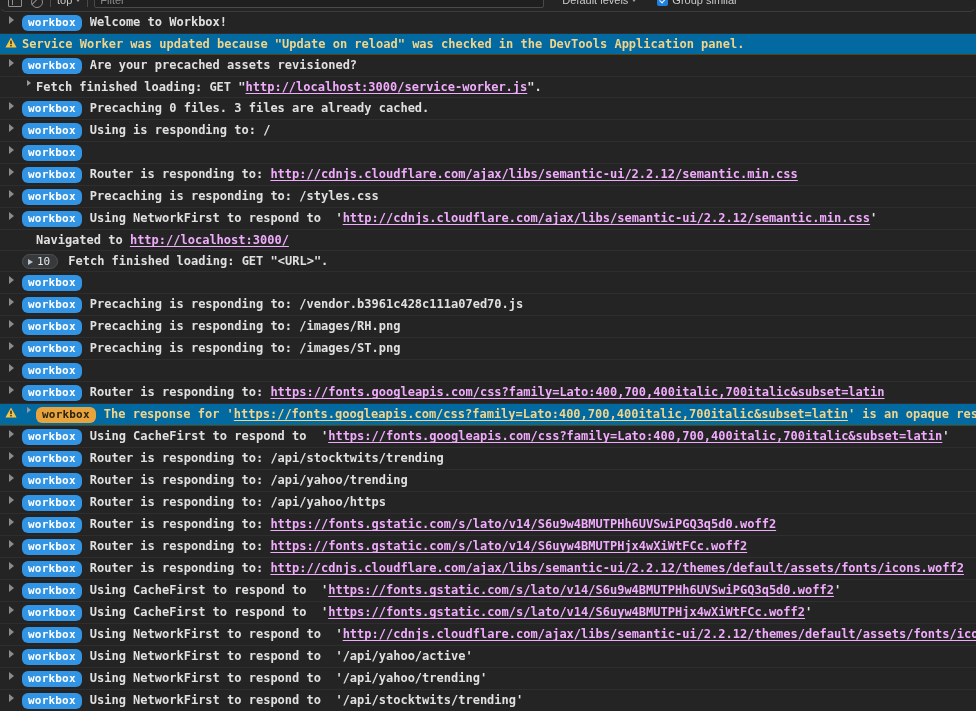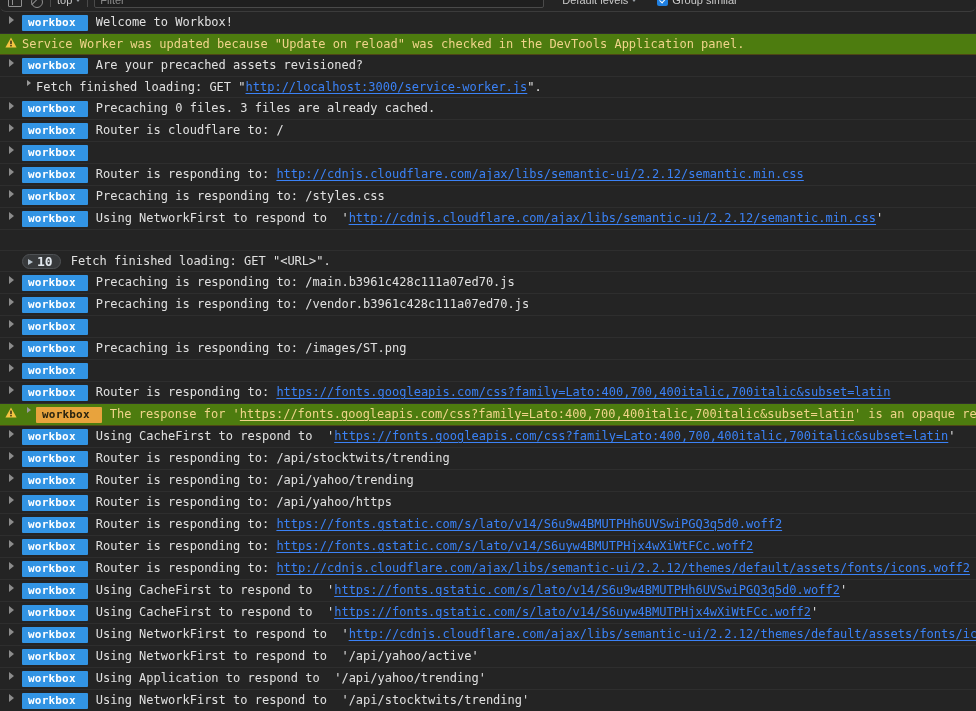--- a/index.html
+++ b/index.html
@@ -148,21 +148,21 @@
     align-items: flex-start;
     min-height: 21px;
     box-sizing: border-box;
     border-bottom: 1px solid #2e2e2e;
     padding: 3px 0 2px 0;
     white-space: pre;
     line-height: 15px;
     overflow: hidden;
   }
   .row.warn {
-    background: #4d7c0f;
+    background: #0369a1;
     border-bottom: 1px solid #4e4715;
     color: #e9c46a;
   }
   .row.warn .text { color: #f0d48a; }
 
   .gutter {
     flex: 0 0 auto;
     width: 22px;
     display: flex;
     align-items: center;
@@ -203,22 +203,22 @@
     border-left: 4.5px solid #9a9a9a;
   }
 
   .badge {
     flex: 0 0 auto;
     background: #3294e4;
     color: #ffffff;
     font-weight: bold;
     font-size: 11px;
     line-height: 14px;
-    padding: 1px 12px 1px 6px;
-    border-radius: 1px;
+    padding: 1px 6px 1px 6px;
+    border-radius: 6px;
     margin-right: 8px;
     letter-spacing: .2px;
   }
   .badge.amber {
     background: #e8a33d;
     color: #2a2410;
   }
 
   .count-badge {
     flex: 0 0 auto;
@@ -234,34 +234,35 @@
     box-sizing: border-box;
   }
   .count-badge .tri {
     width: 0; height: 0;
     border-top: 3.5px solid transparent;
     border-bottom: 3.5px solid transparent;
     border-left: 5px solid #b9c4ce;
   }
   .count-badge .num {
     color: #e2e8ee;
-    font-size: 13px;
-    font-weight: bold;
+    font-size: 11px;
+    font-weight: normal;
     line-height: 13px;
   }
 
   .text {
     flex: 1 1 auto;
     color: #e0e0e0;
     white-space: pre;
     overflow: hidden;
+    font-weight: bold;
   }
 
   a.lnk {
-    color: #3b82f6;
+    color: #f0abfc;
     text-decoration: underline;
     text-underline-offset: 2px;
     cursor: pointer;
   }
   .row.warn a.lnk {
     color: #f0d48a;
     text-decoration: underline;
     text-underline-offset: 2px;
   }
 </style>
@@ -295,44 +296,44 @@
 <div id="console-messages">
     <div class="row"><div class="gutter"><span class="disclosure"></span></div><span class="badge">workbox</span><div class="text"><span>Welcome to Workbox!</span></div></div>
     <div class="row warn"><div class="warn-icon"><svg width="12" height="11" viewBox="0 0 12 11">
           <path d="M6 0.6 L11.6 10.4 L0.4 10.4 Z" fill="#f5c443"></path>
           <rect x="5.3" y="3.6" width="1.4" height="3.6" fill="#2a2410"></rect>
           <rect x="5.3" y="8" width="1.4" height="1.4" fill="#2a2410"></rect>
         </svg></div><div class="text"><span>Service Worker was updated because "Update on reload" was checked in the DevTools Application panel.</span></div></div>
     <div class="row"><div class="gutter"><span class="disclosure"></span></div><span class="badge">workbox</span><div class="text"><span>Are your precached assets revisioned?</span></div></div>
     <div class="row"><div class="gutter empty"></div><div class="mini-disclosure"><span class="tri"></span></div><div class="text"><span>Fetch finished loading: GET "</span><a class="lnk">http://localhost:3000/service-worker.js</a><span>".</span></div></div>
     <div class="row"><div class="gutter"><span class="disclosure"></span></div><span class="badge">workbox</span><div class="text"><span>Precaching 0 files. 3 files are already cached.</span></div></div>
-    <div class="row"><div class="gutter"><span class="disclosure"></span></div><span class="badge">workbox</span><div class="text"><span>Router is cloudflare to: /</span></div></div>
+    <div class="row"><div class="gutter"><span class="disclosure"></span></div><span class="badge">workbox</span><div class="text"><span>Using is responding to: /</span></div></div>
     <div class="row"><div class="gutter"><span class="disclosure"></span></div><span class="badge">workbox</span></div>
     <div class="row"><div class="gutter"><span class="disclosure"></span></div><span class="badge">workbox</span><div class="text"><span>Router is responding to: </span><a class="lnk">http://cdnjs.cloudflare.com/ajax/libs/semantic-ui/2.2.12/semantic.min.css</a></div></div>
     <div class="row"><div class="gutter"><span class="disclosure"></span></div><span class="badge">workbox</span><div class="text"><span>Precaching is responding to: /styles.css</span></div></div>
     <div class="row"><div class="gutter"><span class="disclosure"></span></div><span class="badge">workbox</span><div class="text"><span>Using NetworkFirst to respond to  '</span><a class="lnk">http://cdnjs.cloudflare.com/ajax/libs/semantic-ui/2.2.12/semantic.min.css</a><span>'</span></div></div>
-    <div class="row"><div class="gutter empty"></div><div class="mini-disclosure"></div></div>
+    <div class="row"><div class="gutter empty"></div><div class="mini-disclosure"></div><div class="text"><span>Navigated to </span><a class="lnk">http://localhost:3000/</a></div></div>
     <div class="row"><div class="gutter empty"></div><div class="count-badge"><span class="tri"></span><span class="num">10</span></div><div class="text"><span>Fetch finished loading: GET "&lt;URL&gt;".</span></div></div>
-    <div class="row"><div class="gutter"><span class="disclosure"></span></div><span class="badge">workbox</span><div class="text"><span>Precaching is responding to: /main.b3961c428c111a07ed70.js</span></div></div>
+    <div class="row"><div class="gutter"><span class="disclosure"></span></div><span class="badge">workbox</span></div>
     <div class="row"><div class="gutter"><span class="disclosure"></span></div><span class="badge">workbox</span><div class="text"><span>Precaching is responding to: /vendor.b3961c428c111a07ed70.js</span></div></div>
-    <div class="row"><div class="gutter"><span class="disclosure"></span></div><span class="badge">workbox</span></div>
+    <div class="row"><div class="gutter"><span class="disclosure"></span></div><span class="badge">workbox</span><div class="text"><span>Precaching is responding to: /images/RH.png</span></div></div>
     <div class="row"><div class="gutter"><span class="disclosure"></span></div><span class="badge">workbox</span><div class="text"><span>Precaching is responding to: /images/ST.png</span></div></div>
     <div class="row"><div class="gutter"><span class="disclosure"></span></div><span class="badge">workbox</span></div>
     <div class="row"><div class="gutter"><span class="disclosure"></span></div><span class="badge">workbox</span><div class="text"><span>Router is responding to: </span><a class="lnk">https://fonts.googleapis.com/css?family=Lato:400,700,400italic,700italic&amp;subset=latin</a></div></div>
     <div class="row warn"><div class="warn-icon"><svg width="12" height="11" viewBox="0 0 12 11">
           <path d="M6 0.6 L11.6 10.4 L0.4 10.4 Z" fill="#f5c443"></path>
           <rect x="5.3" y="3.6" width="1.4" height="3.6" fill="#2a2410"></rect>
           <rect x="5.3" y="8" width="1.4" height="1.4" fill="#2a2410"></rect>
         </svg></div><div class="mini-disclosure"><span class="tri"></span></div><span class="badge amber">workbox</span><div class="text"><span>The response for '</span><a class="lnk">https://fonts.googleapis.com/css?family=Lato:400,700,400italic,700italic&amp;subset=latin</a><span>' is an opaque response. The c</span></div></div>
     <div class="row"><div class="gutter"><span class="disclosure"></span></div><span class="badge">workbox</span><div class="text"><span>Using CacheFirst to respond to  '</span><a class="lnk">https://fonts.googleapis.com/css?family=Lato:400,700,400italic,700italic&amp;subset=latin</a><span>'</span></div></div>
     <div class="row"><div class="gutter"><span class="disclosure"></span></div><span class="badge">workbox</span><div class="text"><span>Router is responding to: /api/stocktwits/trending</span></div></div>
     <div class="row"><div class="gutter"><span class="disclosure"></span></div><span class="badge">workbox</span><div class="text"><span>Router is responding to: /api/yahoo/trending</span></div></div>
     <div class="row"><div class="gutter"><span class="disclosure"></span></div><span class="badge">workbox</span><div class="text"><span>Router is responding to: /api/yahoo/https</span></div></div>
     <div class="row"><div class="gutter"><span class="disclosure"></span></div><span class="badge">workbox</span><div class="text"><span>Router is responding to: </span><a class="lnk">https://fonts.gstatic.com/s/lato/v14/S6u9w4BMUTPHh6UVSwiPGQ3q5d0.woff2</a></div></div>
     <div class="row"><div class="gutter"><span class="disclosure"></span></div><span class="badge">workbox</span><div class="text"><span>Router is responding to: </span><a class="lnk">https://fonts.gstatic.com/s/lato/v14/S6uyw4BMUTPHjx4wXiWtFCc.woff2</a></div></div>
     <div class="row"><div class="gutter"><span class="disclosure"></span></div><span class="badge">workbox</span><div class="text"><span>Router is responding to: </span><a class="lnk">http://cdnjs.cloudflare.com/ajax/libs/semantic-ui/2.2.12/themes/default/assets/fonts/icons.woff2</a></div></div>
     <div class="row"><div class="gutter"><span class="disclosure"></span></div><span class="badge">workbox</span><div class="text"><span>Using CacheFirst to respond to  '</span><a class="lnk">https://fonts.gstatic.com/s/lato/v14/S6u9w4BMUTPHh6UVSwiPGQ3q5d0.woff2</a><span>'</span></div></div>
     <div class="row"><div class="gutter"><span class="disclosure"></span></div><span class="badge">workbox</span><div class="text"><span>Using CacheFirst to respond to  '</span><a class="lnk">https://fonts.gstatic.com/s/lato/v14/S6uyw4BMUTPHjx4wXiWtFCc.woff2</a><span>'</span></div></div>
     <div class="row"><div class="gutter"><span class="disclosure"></span></div><span class="badge">workbox</span><div class="text"><span>Using NetworkFirst to respond to  '</span><a class="lnk">http://cdnjs.cloudflare.com/ajax/libs/semantic-ui/2.2.12/themes/default/assets/fonts/icons.woff2</a></div></div>
     <div class="row"><div class="gutter"><span class="disclosure"></span></div><span class="badge">workbox</span><div class="text"><span>Using NetworkFirst to respond to  '/api/yahoo/active'</span></div></div>
-    <div class="row"><div class="gutter"><span class="disclosure"></span></div><span class="badge">workbox</span><div class="text"><span>Using Application to respond to  '/api/yahoo/trending'</span></div></div>
+    <div class="row"><div class="gutter"><span class="disclosure"></span></div><span class="badge">workbox</span><div class="text"><span>Using NetworkFirst to respond to  '/api/yahoo/trending'</span></div></div>
     <div class="row"><div class="gutter"><span class="disclosure"></span></div><span class="badge">workbox</span><div class="text"><span>Using NetworkFirst to respond to  '/api/stocktwits/trending'</span></div></div>
   </div>
 
 </body></html>

